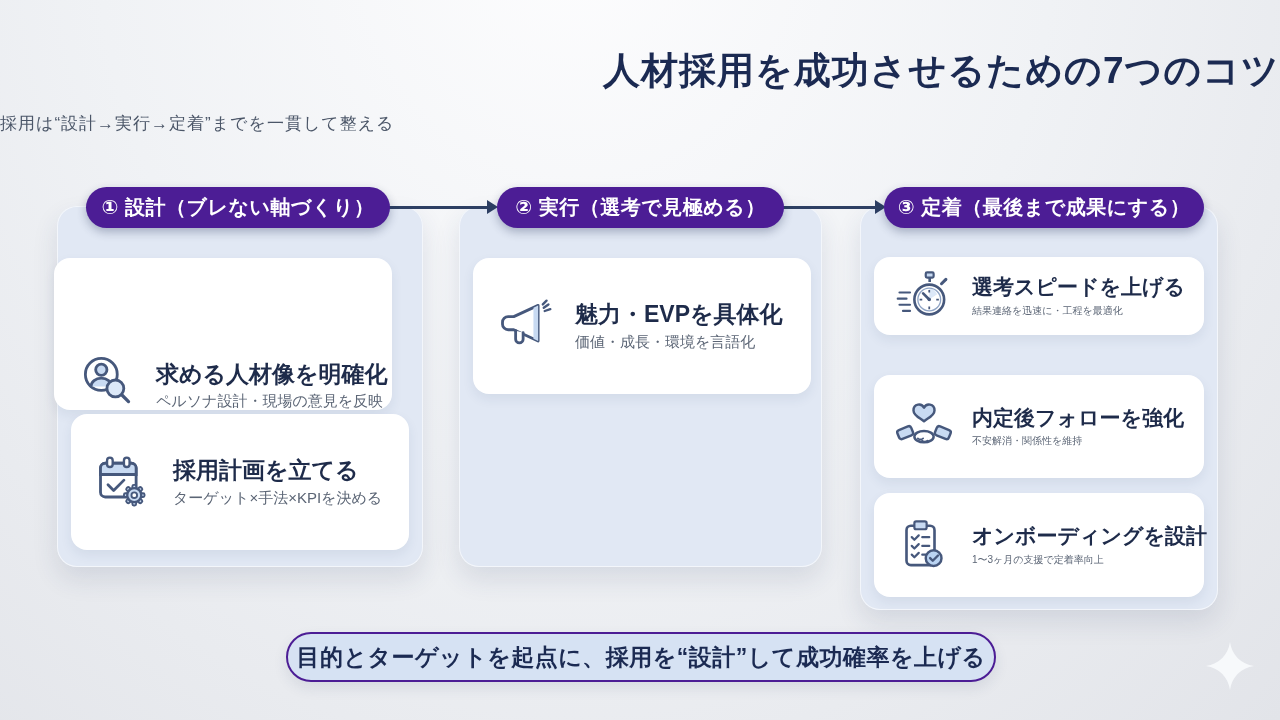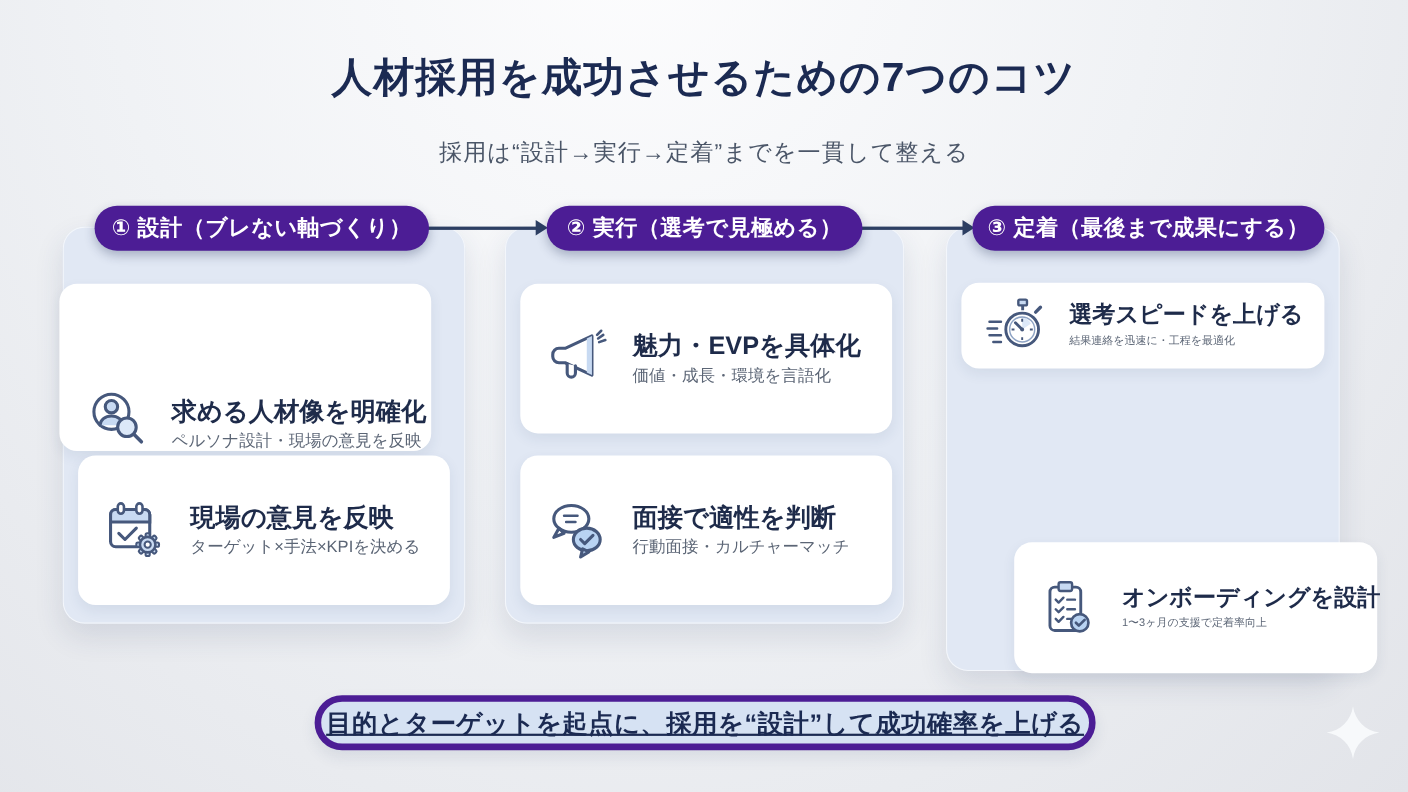--- a/index.html
+++ b/index.html
@@ -5,26 +5,26 @@
   html,body{margin:0;padding:0;}
   body{
     width:1280px;height:720px;overflow:hidden;
     font-family:"Liberation Sans","DejaVu Sans",sans-serif;
     background:radial-gradient(ellipse at 45% -10%, #fdfdfe 0%, #f0f2f5 48%, #e2e4e9 100%);
     position:relative;
   }
   .stage{position:absolute;inset:0;width:1280px;height:720px;}
 
   .title{
-    position:absolute;left:0;top:46px;width:1280px;text-align:center;
+    position:absolute;left:0;top:46px;width:1280px;text-align:right;
     font-size:37px;font-weight:800;color:#1b2a52;letter-spacing:1px;margin:0;
   }
   .subtitle{
-    position:absolute;left:0;top:124px;width:1280px;text-align:center;
-    font-size:21px;font-weight:500;color:#4b5668;letter-spacing:1px;margin:0;
+    position:absolute;left:0;top:112px;width:1280px;text-align:left;
+    font-size:17px;font-weight:500;color:#4b5668;letter-spacing:1px;margin:0;
   }
 
   .panel{
     position:absolute;background:#e1e8f4;border-radius:20px;
     box-shadow:0 12px 26px rgba(40,60,100,0.12), inset 0 0 0 1px rgba(255,255,255,0.6);
   }
   .panel-1{left:57px;top:206px;width:366px;height:361px;}
   .panel-2{left:459px;top:206px;width:363px;height:361px;}
   .panel-3{left:860px;top:206px;width:358px;height:404px;}
 
@@ -60,29 +60,28 @@
 
   .card-a1{left:54px;top:258px;width:338px;height:152px;align-items:flex-end;}
   .card-a2{left:71px;top:414px;width:338px;height:136px;}
   .card-b1{left:473px;top:258px;width:338px;height:136px;}
   .card-b2{left:473px;top:414px;width:338px;height:136px;}
 
   .col-c .heading{font-size:21px;}
   .col-c .desc{font-size:10px;}
   .card-c1{left:874px;top:257px;width:330px;height:78px;}
   .card-c2{left:874px;top:375px;width:330px;height:103px;}
-  .card-c3{left:874px;top:493px;width:330px;height:119px;margin-left:48px;}
+  .card-c3{left:874px;top:493px;width:330px;height:104px;}
 
   .footer-pill{
     position:absolute;left:286px;top:632px;width:710px;height:50px;box-sizing:border-box;
-    background:#d6e2f3;border:6px solid #4c1d95;border-radius:27px;
+    background:#d6e2f3;border:2px solid #4c1d95;border-radius:27px;
     display:flex;align-items:center;justify-content:center;
     font-size:23px;font-weight:800;color:#1b2a52;letter-spacing:0.5px;
     box-shadow:0 6px 14px rgba(40,60,100,0.10);
-    text-decoration:underline;
   }
 
   .sparkle{position:absolute;left:1206px;top:642px;}
 </style>
 </head>
 <body>
 
 <div class="stage">
 
   <h1 class="title">人材採用を成功させるための7つのコツ</h1>
@@ -126,21 +125,21 @@
           <rect x="42" y="35" width="4" height="6" rx="1.5" fill="#c8daf2" stroke="#46587c" stroke-width="2" transform="rotate(180 44 46)"></rect>
           <rect x="42" y="35" width="4" height="6" rx="1.5" fill="#c8daf2" stroke="#46587c" stroke-width="2" transform="rotate(225 44 46)"></rect>
           <rect x="42" y="35" width="4" height="6" rx="1.5" fill="#c8daf2" stroke="#46587c" stroke-width="2" transform="rotate(270 44 46)"></rect>
           <rect x="42" y="35" width="4" height="6" rx="1.5" fill="#c8daf2" stroke="#46587c" stroke-width="2" transform="rotate(315 44 46)"></rect>
           <circle cx="44" cy="46" r="7.5" fill="#c8daf2" stroke="#46587c" stroke-width="2.5"></circle>
           <circle cx="44" cy="46" r="3" fill="#ffffff" stroke="#46587c" stroke-width="2"></circle>
         </g>
       </svg>
     </span>
     <div class="texts">
-      <div class="heading">現場の意見を反映</div>
+      <div class="heading">採用計画を立てる</div>
       <div class="desc">ターゲット×手法×KPIを決める</div>
     </div>
   </div>
 
   <section class="panel panel-2"></section>
   <div class="pill pill-2">② 実行（選考で見極める）</div>
 
   <div class="card card-b1">
     <span class="icon">
       <svg width="60" height="60" viewBox="0 0 64 64" fill="none">
@@ -149,36 +148,20 @@
         <path d="M22 37 v9 a4 4 0 0 0 8 0 v-7" fill="#ffffff" stroke="#46587c" stroke-width="3" stroke-linecap="round"></path>
         <path d="M51 9 l4 -4 M53 16 l6 -2 M52 12.5 l5 -3.5" stroke="#46587c" stroke-width="2.5" stroke-linecap="round"></path>
       </svg>
     </span>
     <div class="texts">
       <div class="heading">魅力・EVPを具体化</div>
       <div class="desc">価値・成長・環境を言語化</div>
     </div>
   </div>
 
-  <div class="card card-b2">
-    <span class="icon">
-      <svg width="60" height="60" viewBox="0 0 64 64" fill="none">
-        <ellipse cx="26" cy="21" rx="17" ry="13" fill="#ffffff" stroke="#46587c" stroke-width="3"></ellipse>
-        <path d="M14 30 l-5 9 10 -4 z" fill="#ffffff" stroke="#46587c" stroke-width="3" stroke-linejoin="round"></path>
-        <path d="M19 18 h13 M21 24 h9" stroke="#46587c" stroke-width="2.5" stroke-linecap="round"></path>
-        <ellipse cx="41" cy="41" rx="13" ry="11" fill="#b9d3f2" stroke="#46587c" stroke-width="3"></ellipse>
-        <path d="M37 50 l-2 8 8 -5 z" fill="#b9d3f2" stroke="#46587c" stroke-width="3" stroke-linejoin="round"></path>
-        <path d="M35 41 l4 4 8 -8" stroke="#46587c" stroke-width="3" fill="none" stroke-linecap="round" stroke-linejoin="round"></path>
-      </svg>
-    </span>
-    <div class="texts">
-      <div class="heading">面接で適性を判断</div>
-      <div class="desc">行動面接・カルチャーマッチ</div>
-    </div>
-  </div>
 
   <section class="panel panel-3"></section>
   <div class="pill pill-3">③ 定着（最後まで成果にする）</div>
 
   <div class="card card-c1 col-c">
     <span class="icon">
       <svg width="56" height="56" viewBox="0 0 64 64" fill="none">
         <path d="M4 28 h12 M2 35 h10 M4 42 h12 M8 49 h8" stroke="#46587c" stroke-width="2.5" stroke-linecap="round"></path>
         <rect x="34" y="5" width="9" height="6" rx="1.5" fill="#c8daf2" stroke="#46587c" stroke-width="2.5"></rect>
         <path d="M38.5 11 v5" stroke="#46587c" stroke-width="3"></path>
@@ -190,20 +173,35 @@
         <path d="M38 36 L31 29" stroke="#46587c" stroke-width="3" stroke-linecap="round"></path>
         <circle cx="38" cy="36" r="2" fill="#46587c"></circle>
       </svg>
     </span>
     <div class="texts">
       <div class="heading">選考スピードを上げる</div>
       <div class="desc">結果連絡を迅速に・工程を最適化</div>
     </div>
   </div>
 
+  <div class="card card-c2 col-c">
+    <span class="icon">
+      <svg width="56" height="56" viewBox="0 0 64 64" fill="none">
+        <path d="M32 10 c-2.5 -5.5 -12 -5 -12 3 c0 6 8 9 12 12.5 c4 -3.5 12 -6.5 12 -12.5 c0 -8 -9.5 -8.5 -12 -3 z" fill="#c8daf2" stroke="#46587c" stroke-width="2.8" stroke-linejoin="round"></path>
+        <rect x="2" y="33" width="17" height="11" rx="3" transform="rotate(-22 10.5 38.5)" fill="#c8daf2" stroke="#46587c" stroke-width="2.8"></rect>
+        <rect x="45" y="33" width="17" height="11" rx="3" transform="rotate(22 53.5 38.5)" fill="#c8daf2" stroke="#46587c" stroke-width="2.8"></rect>
+        <ellipse cx="32" cy="43" rx="11" ry="6.5" fill="#ffffff" stroke="#46587c" stroke-width="2.8"></ellipse>
+        <path d="M25 45 q3 2.5 6 0 M30 47.5 q3 2.5 6 0" stroke="#46587c" stroke-width="2" fill="none" stroke-linecap="round"></path>
+      </svg>
+    </span>
+    <div class="texts">
+      <div class="heading">内定後フォローを強化</div>
+      <div class="desc">不安解消・関係性を維持</div>
+    </div>
+  </div>
 
   <div class="card card-c3 col-c">
     <span class="icon">
       <svg width="56" height="56" viewBox="0 0 64 64" fill="none">
         <rect x="12" y="10" width="32" height="45" rx="5" fill="#ffffff" stroke="#46587c" stroke-width="3"></rect>
         <rect x="21" y="5" width="14" height="9" rx="2" fill="#c8daf2" stroke="#46587c" stroke-width="2.5"></rect>
         <path d="M18 23 l3 3 5 -5 M30 23 h8" stroke="#46587c" stroke-width="2.5" fill="none" stroke-linecap="round" stroke-linejoin="round"></path>
         <path d="M18 33 l3 3 5 -5 M30 33 h8" stroke="#46587c" stroke-width="2.5" fill="none" stroke-linecap="round" stroke-linejoin="round"></path>
         <path d="M18 43 l3 3 5 -5 M30 43 h6" stroke="#46587c" stroke-width="2.5" fill="none" stroke-linecap="round" stroke-linejoin="round"></path>
         <circle cx="43" cy="47" r="9" fill="#b9d3f2" stroke="#46587c" stroke-width="2.8"></circle>

